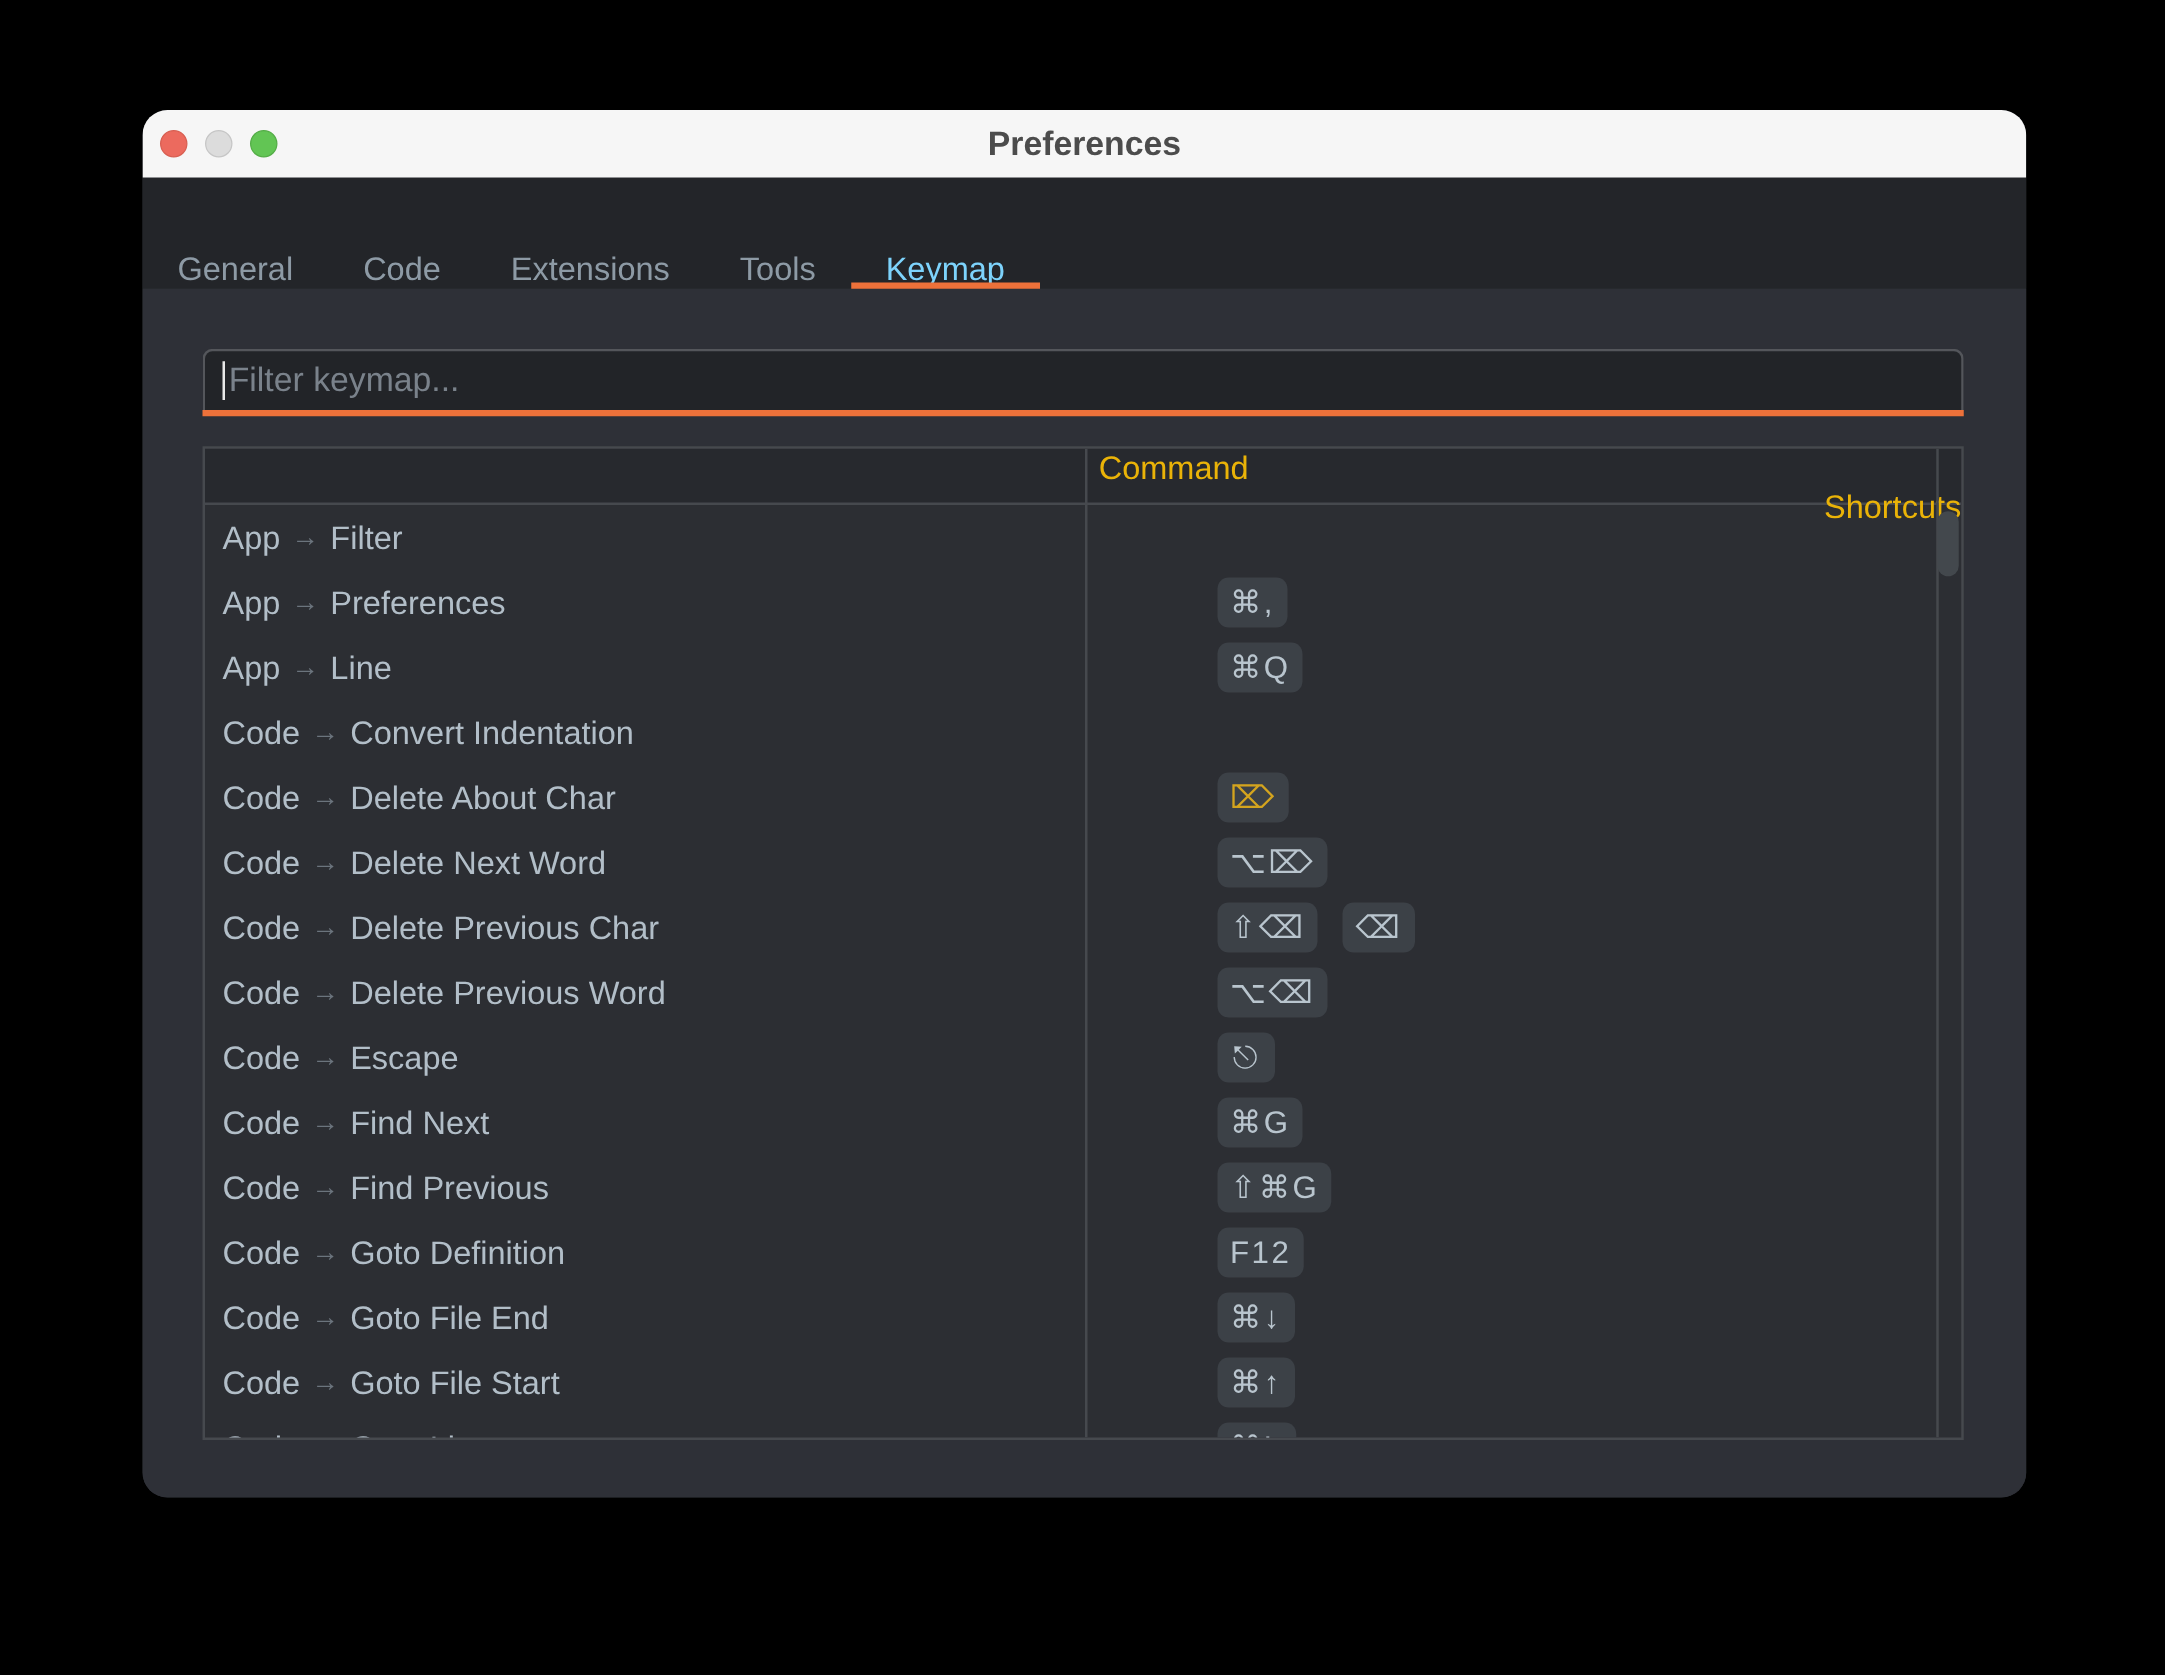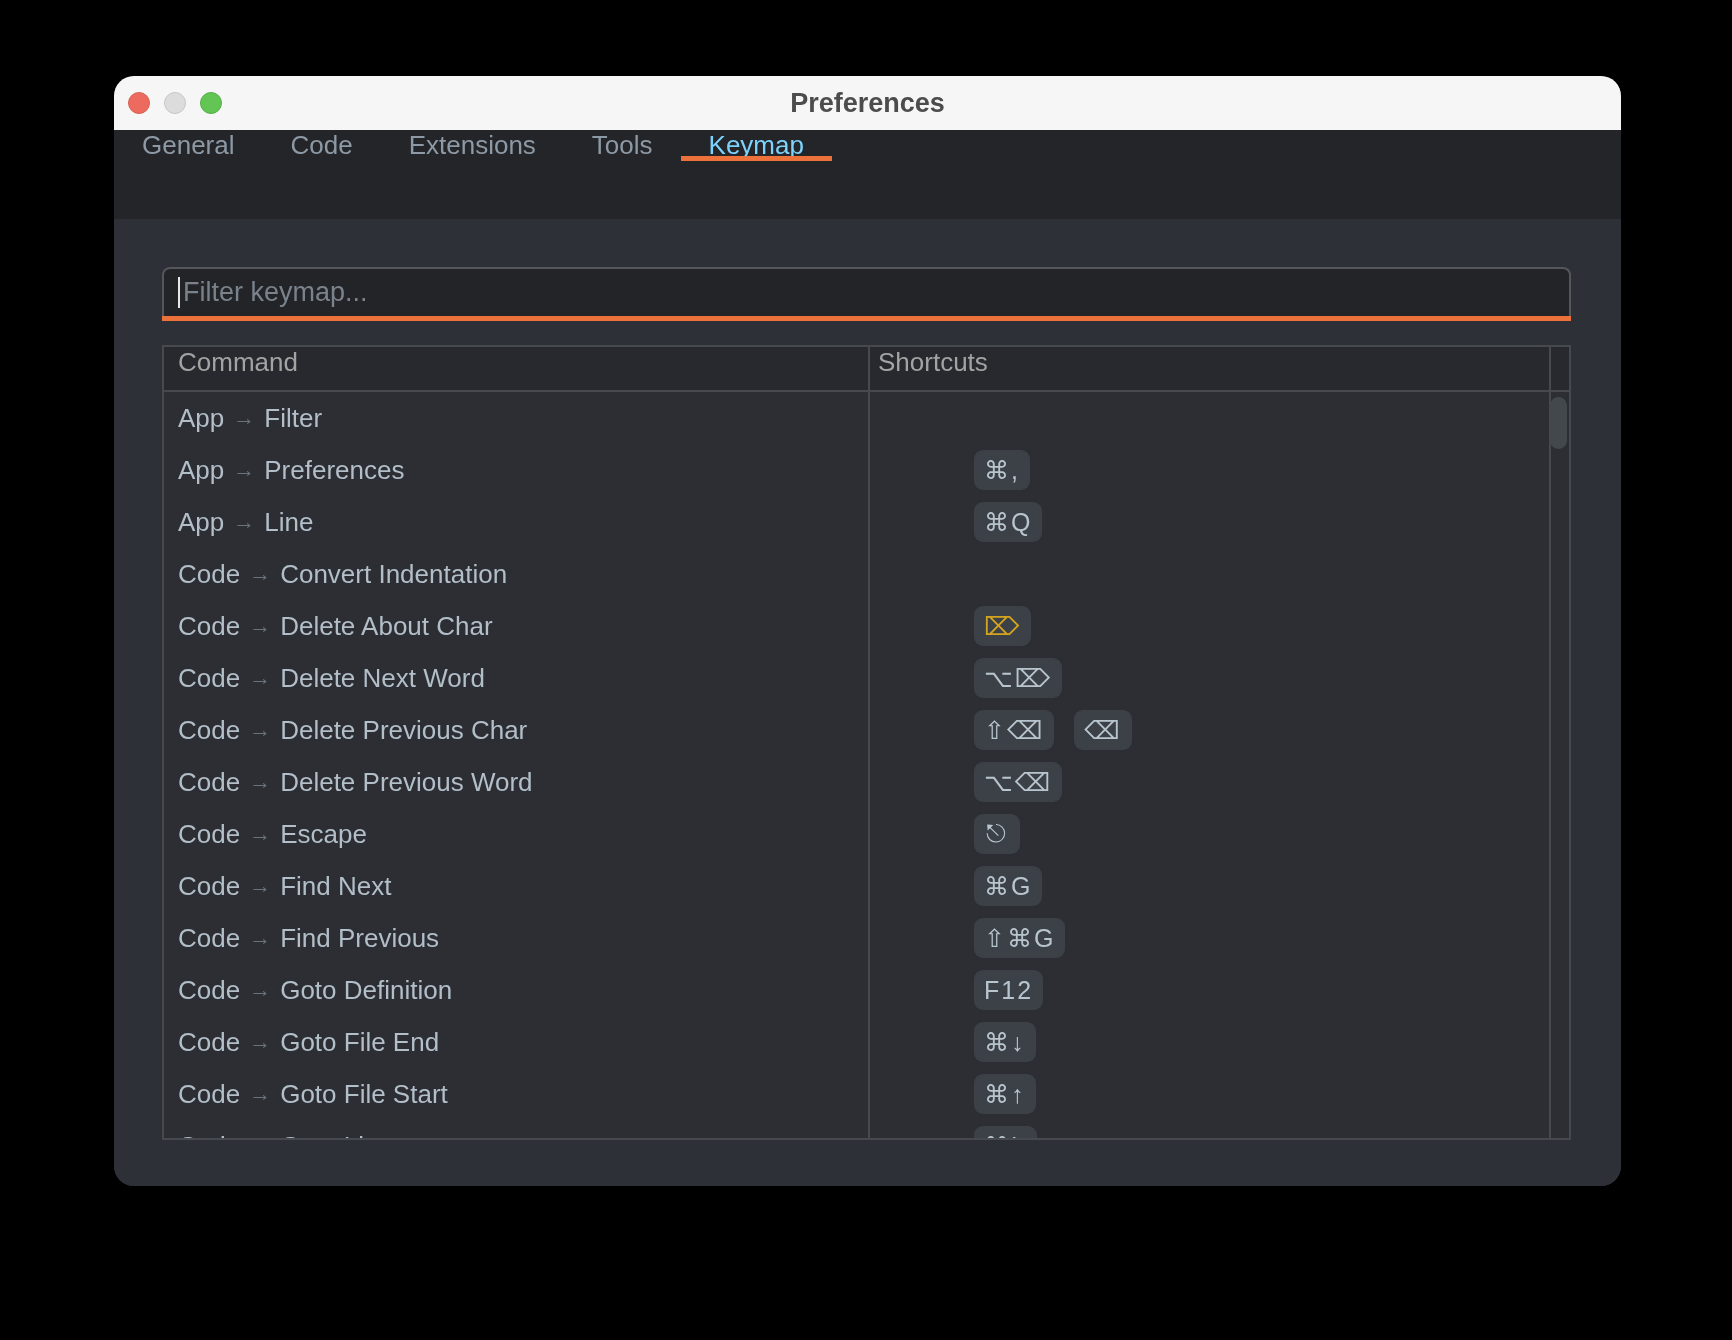--- a/index.html
+++ b/index.html
@@ -2,36 +2,36 @@
 <html style="--accent: #ed713a; --amber: #d4a41e;"><head>
 <meta charset="utf-8">
 <style>
   html,body { margin:0; padding:0; }
   body {
     width:1732px; height:1340px; background:#000;
     font-family:"Liberation Sans", sans-serif;
     position:relative; overflow:hidden;
   }
   .window {
-    position:absolute; left:114px; top:76px; width:1507px; height:1110px;
+    position:absolute; left:114px; top:88px; width:1507px; height:1110px;
     border-radius:20px; overflow:hidden; background:#2e3037;
   }
   
   .titlebar {
     height:54px; background:#f6f6f6; position:relative;
     display:flex; align-items:center; justify-content:center;
   }
   .traffic { position:absolute; left:14px; top:16px; display:flex; gap:14px; }
   .light { width:22px; height:22px; border-radius:50%; box-sizing:border-box; }
   .light-close { background:#ec6a5e; border:1px solid #d85f52; }
   .light-min   { background:#dcdcdc; border:1px solid #c6c6c6; }
   .light-zoom  { background:#62c554; border:1px solid #54ad47; }
   .wtitle { font-size:27px; font-weight:bold; color:#4c4c4c; }
   
-  .tabbar { height:89px; background:#232529; display:flex; align-items:flex-start; }
+  .tabbar { height:89px; background:#232529; display:flex; align-items:flex-end; }
   .tab {
     padding:0 28px; display:flex; align-items:center;
     font-size:26px; color:#8d9aa5; position:relative; cursor:default;
   }
   .tab.active { color:#7dd3fc; }
   .tab.active::after {
     content:""; position:absolute; left:0; right:0; bottom:0; height:5px;
     background:var(--accent,#ed713a);
   }
   
@@ -49,23 +49,23 @@
   .filter-input::placeholder { color:#7a828b; opacity:1; }
   .caret { position:absolute; left:16px; top:10px; width:2px; height:31px; background:#e8e8e8; }
   .filter-underline { height:5px; background:var(--accent,#ed713a); }
   
   .table {
     margin-top:24px; width:1409px; height:795px; box-sizing:border-box;
     border:2px solid #46494e; position:relative; overflow:hidden; background:#2c2e33;
   }
   .col-divider { position:absolute; top:0; bottom:0; width:2px; background:#46494e; }
   .thead {
-    height:45px; display:flex; align-items:flex-start; box-sizing:border-box;
+    height:45px; display:flex; align-items:flex-end; box-sizing:border-box;
     border-bottom:2px solid #46494e; background:#27292e;
-    font-size:26px; color:#a3a3a3;
+    font-size:26px; color:#eab308;flex-direction:column;
   }
   .th-cmd { width:704px; padding-left:14px; box-sizing:border-box; }
   .th-keys { padding-left:10px; }
   .row { height:52px; display:flex; align-items:center; font-size:26px; color:#b2bec8; }
   .cell-cmd {
     width:800px; padding-left:14px; box-sizing:border-box;
     display:flex; align-items:center; gap:9px; white-space:nowrap;
   }
   .arrow { color:#6b747d; font-size:22px; }
   .cell-keys { display:flex; align-items:center; gap:20px; padding-left:10px; }

